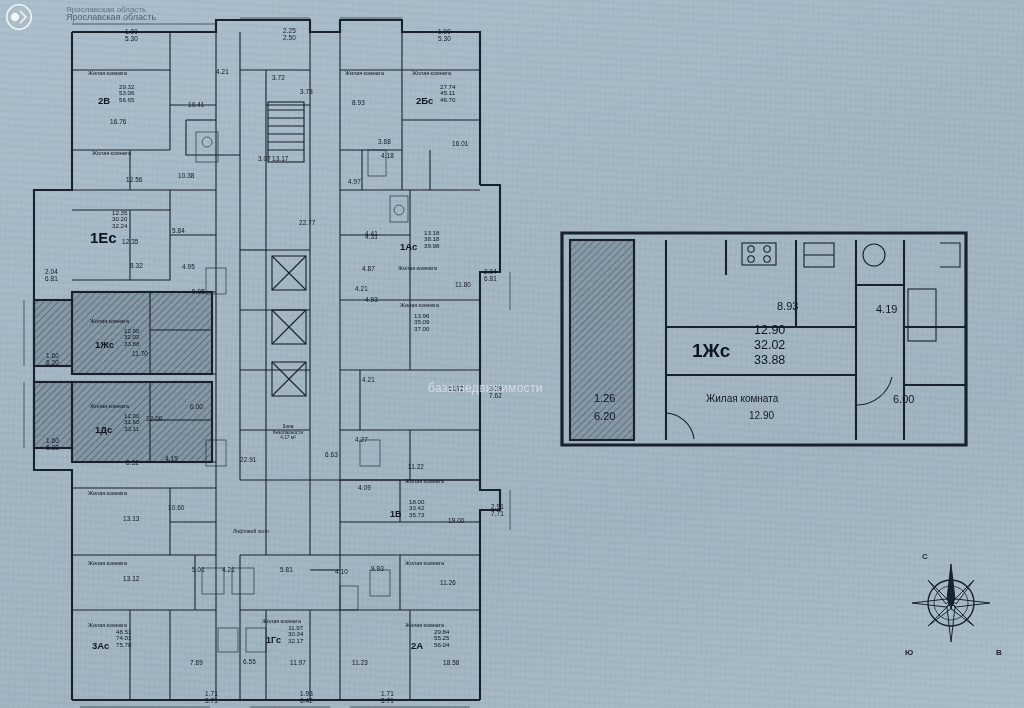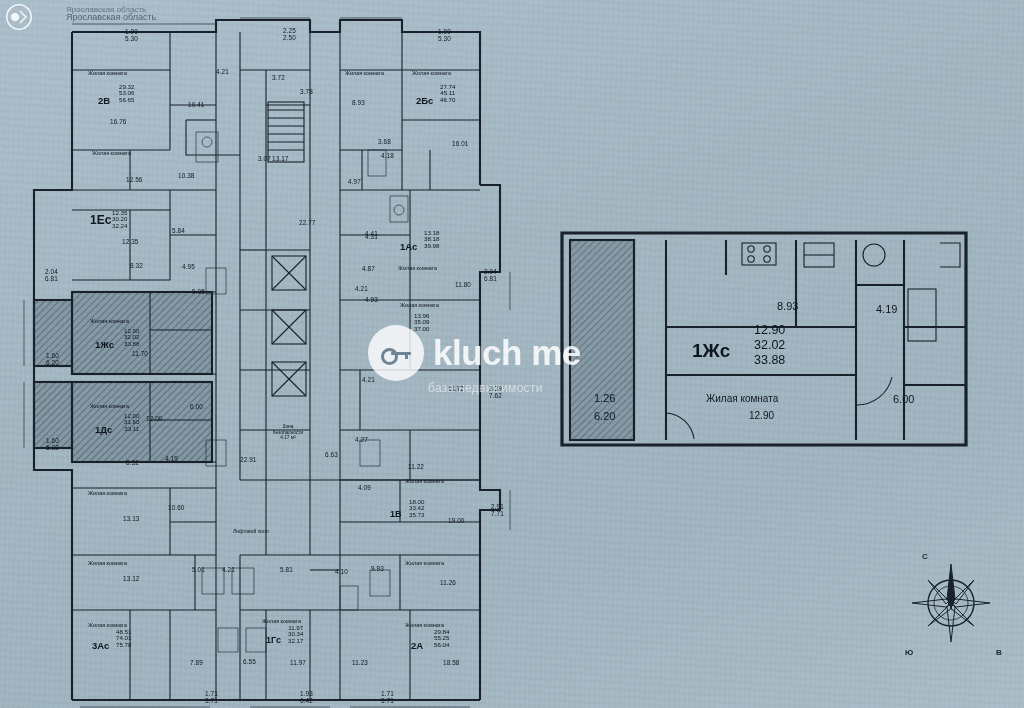--- a/index.html
+++ b/index.html
@@ -269,21 +269,21 @@
     <span>56.65</span>
   </div>
 
   <div class="t apt" style="left:416px;top:95px;font-size:9.5px;">2Бс</div>
   <div class="t areas" style="left:440px;top:84px;">
     <span>27.74</span><br>
     <span>45.11</span><br>
     <span>46.70</span>
   </div>
 
-  <div class="t apt" style="left:90px;top:213px;font-size:12px;">1Ес</div>
+  <div class="t apt" style="left:90px;top:229px;font-size:15px;">1Ес</div>
   <div class="t areas" style="left:112px;top:210px;">
     <span>12.35</span><br>
     <span>30.20</span><br>
     <span>32.24</span>
   </div>
 
   <div class="t apt" style="left:400px;top:241px;font-size:9.5px;">1Ас</div>
   <div class="t areas" style="left:424px;top:230px;">
     <span>13.18</span><br>
     <span>38.18</span><br>
@@ -492,30 +492,20 @@
     <span>33.88</span>
   </div>
   <div class="t big-room" style="left:706px;top:393px;">Жилая комната</div>
   <div class="t big-room" style="left:749px;top:410px;">12.90</div>
   <div class="t big-dim" style="left:777px;top:300px;">8.93</div>
   <div class="t big-dim" style="left:876px;top:303px;">4.19</div>
   <div class="t big-dim" style="left:594px;top:392px;">1.26</div>
   <div class="t big-dim" style="left:594px;top:410px;">6.20</div>
   <div class="t big-dim" style="left:893px;top:393px;">6.00</div>
 
-  <div id="wm">
-    <div class="circ">
-      <div class="key">
-          <div class="ring"></div>
-          <div class="shaft"></div>
-          <div class="tooth"></div>
-        </div>
-    </div>
-    <div class="txt"><span>kluch</span>&nbsp;<span class="me">me</span></div>
-  </div>
   <div id="wmsub">база недвижимости</div>
 
   <div id="logo">
     <svg class="mark" viewBox="0 0 26 26">
       <circle cx="13" cy="13" r="12.2" fill="none" stroke="#ffffff" stroke-width="1.6" opacity=".85"></circle>
       <circle cx="9" cy="13" r="4.2" fill="#ffffff" opacity=".85"></circle>
       <path d="M14 7 L20 13 L14 19" fill="none" stroke="#ffffff" stroke-width="1.6" opacity=".85"></path>
     </svg>
     <div id="logotop">Ярославская область</div>
     <div class="txt">Ярославская область</div>

